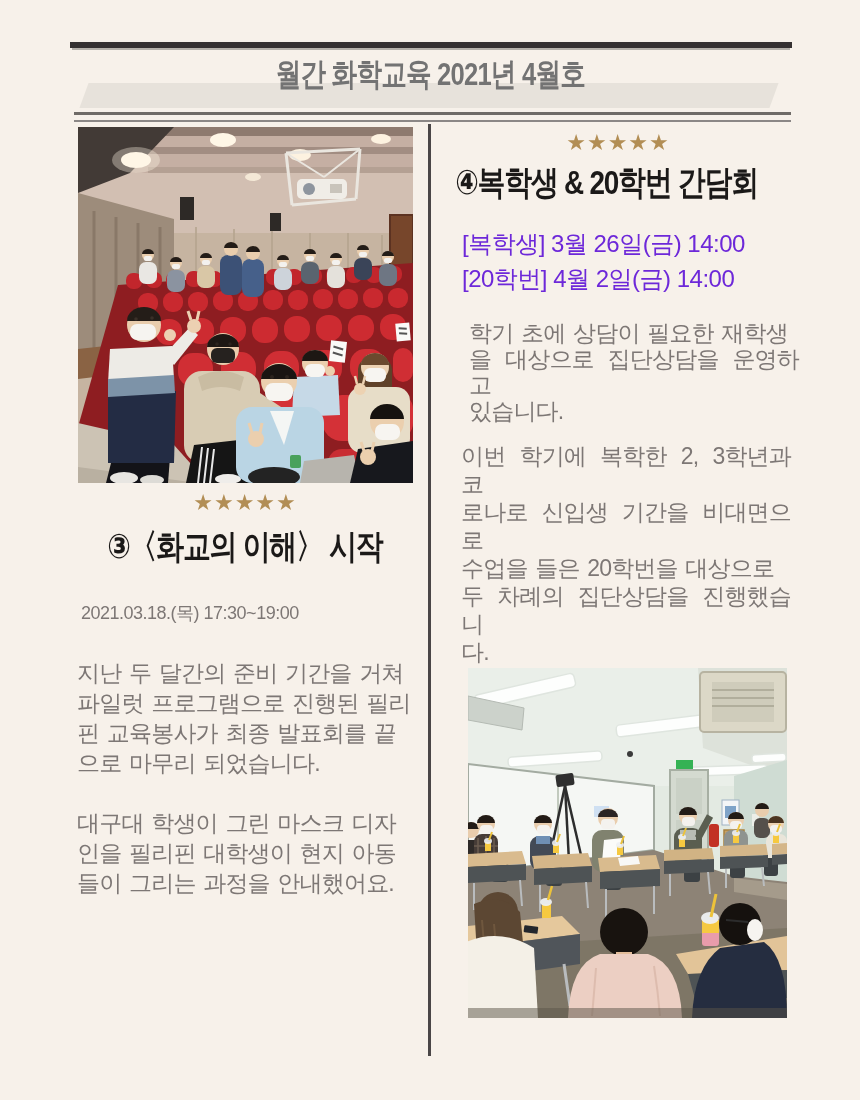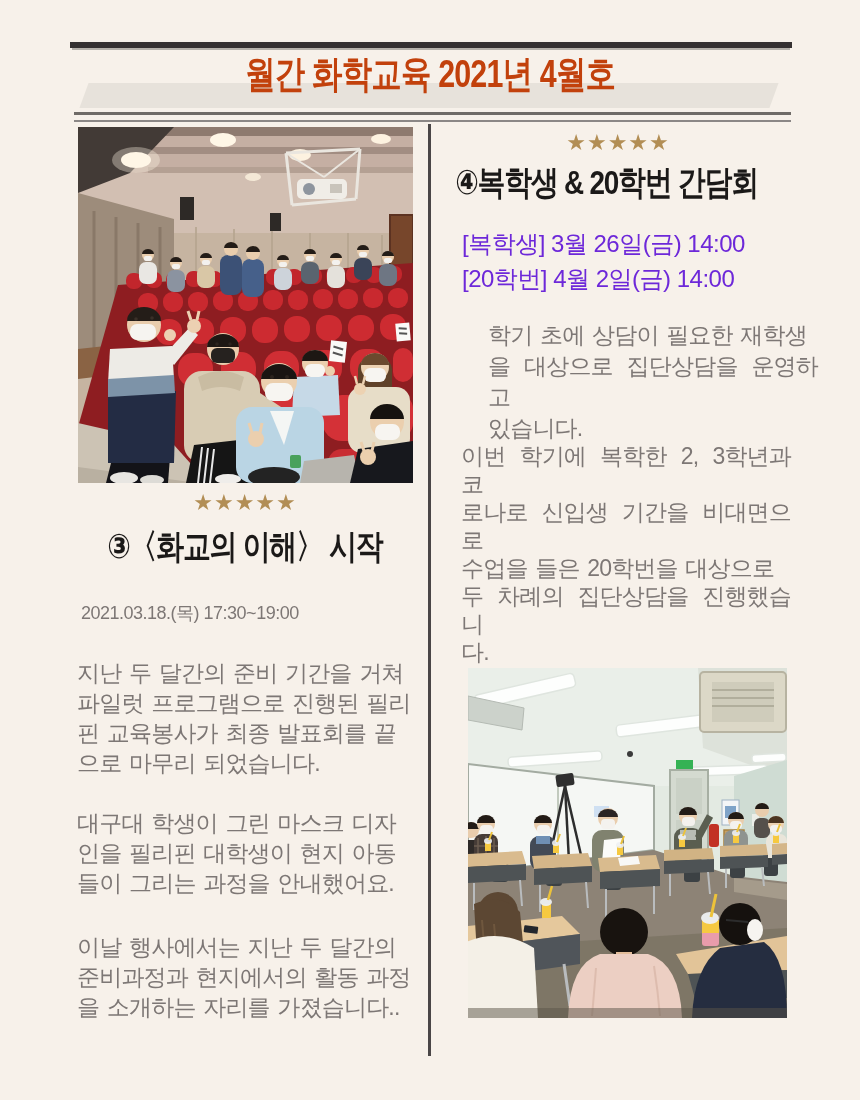--- a/index.html
+++ b/index.html
@@ -16,22 +16,22 @@
     position:absolute;left:70px;top:42px;width:722px;height:6px;
     background:#353132;
     box-shadow:0 4px 0 -2px #b5b1ab;
   }
   .title-band{
     position:absolute;left:84px;top:83px;width:690px;height:25px;
     background:#e7e2db;transform:skewX(-20deg);
   }
   .page-title{
     position:absolute;left:0;top:50px;width:860px;height:48px;
-    margin:0;text-align:center;font-size:38px;line-height:48px;
-    font-weight:900;color:#c2410c;letter-spacing:-1px;z-index:2;
+    margin:0;text-align:center;font-size:32px;line-height:48px;
+    font-weight:900;color:#737373;letter-spacing:-1px;z-index:2;
   }
   .page-title .squeeze{display:inline-block;transform:scaleX(0.8);transform-origin:center;}
   .double-rule{
     position:absolute;left:74px;top:112px;width:717px;height:5px;
     border-top:3px solid #6f6b67;border-bottom:2px solid #8b8786;
   }
   .divider{
     position:absolute;left:428px;top:124px;width:3px;height:932px;
     background:#4a4647;
   }
@@ -68,21 +68,21 @@
   .heading-left{left:45px;top:524px;width:400px;}
   .date-left{left:77px;top:594px;}
   .l-p1{left:77px;top:658px;width:338px;}
   .l-p2{left:77px;top:808px;width:338px;}
   .l-p3{left:77px;top:932px;width:338px;}
 
   
   .stars-right{left:448px;top:130px;width:340px;}
   .heading-right{left:406px;top:160px;width:400px;}
   .r-schedule{left:462px;top:226px;}
-  .r-p1{left:488px;top:320px;width:330px;line-height:31px;}
+  .r-p1{left:469px;top:320px;width:330px;line-height:26px;}
   .r-p2{left:461px;top:442px;width:330px;line-height:28px;}
   .photo-right{position:absolute;left:468px;top:668px;width:319px;height:350px;overflow:hidden;}
 
   svg{display:block;}
 </style>
 </head>
 <body>
 
 <div class="page">
 
@@ -329,23 +329,20 @@
   <div class="stars stars-left">★★★★★</div>
   <h2 class="section-heading heading-left"><span class="squeeze">③〈화교의 이해〉 시작</span></h2>
   <p class="date-line date-left">2021.03.18.(목) 17:30~19:00</p>
   <p class="body-para l-p2">대구대 학생이 그린 마스크 디자
 인을 필리핀 대학생이 현지 아동
 들이 그리는 과정을 안내했어요.</p>
   <p class="body-para l-p1">지난 두 달간의 준비 기간을 거쳐
 파일럿 프로그램으로 진행된 필리
 핀 교육봉사가 최종 발표회를 끝
 으로 마무리 되었습니다.</p>
-  <p class="body-para l-p3">이날 행사에서는 지난 두 달간의
-준비과정과 현지에서의 활동 과정
-을 소개하는 자리를 가졌습니다..</p>
 
   <div class="stars stars-right">★★★★★</div>
   <h2 class="section-heading heading-right"><span class="squeeze">④복학생 &amp; 20학번 간담회</span></h2>
   <p class="schedule r-schedule">[복학생] 3월 26일(금) 14:00
 [20학번] 4월 2일(금) 14:00</p>
   <p class="body-para r-p1">학기 초에 상담이 필요한 재학생
 을 대상으로 집단상담을 운영하고
 있습니다.</p>
   <p class="body-para r-p2">이번 학기에 복학한 2, 3학년과 코
 로나로 신입생 기간을 비대면으로

